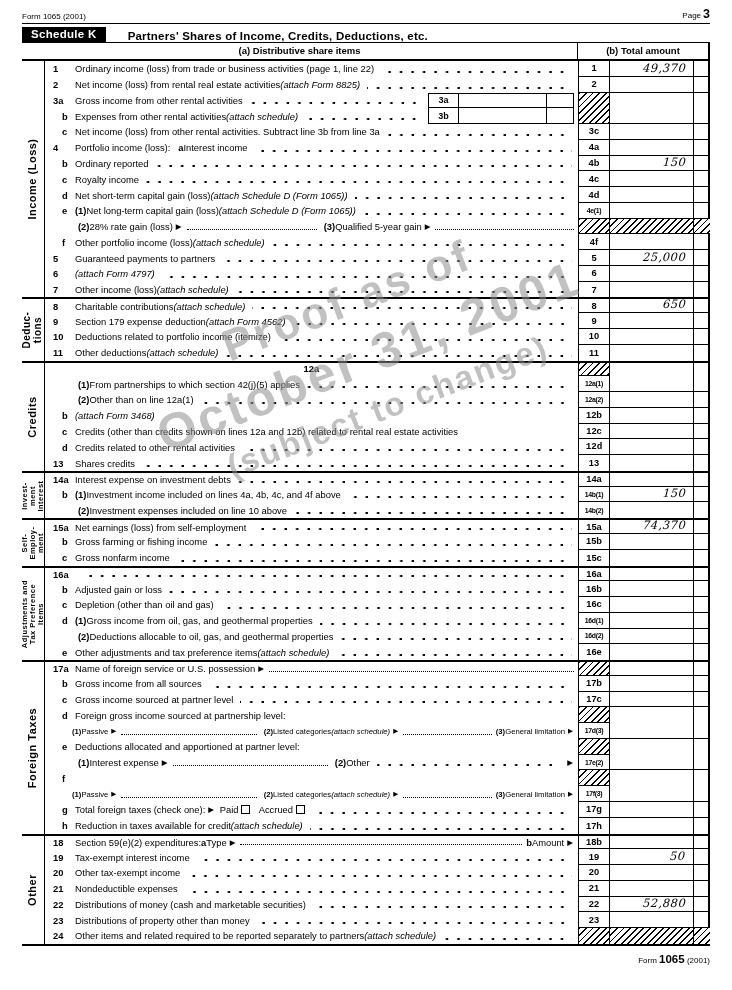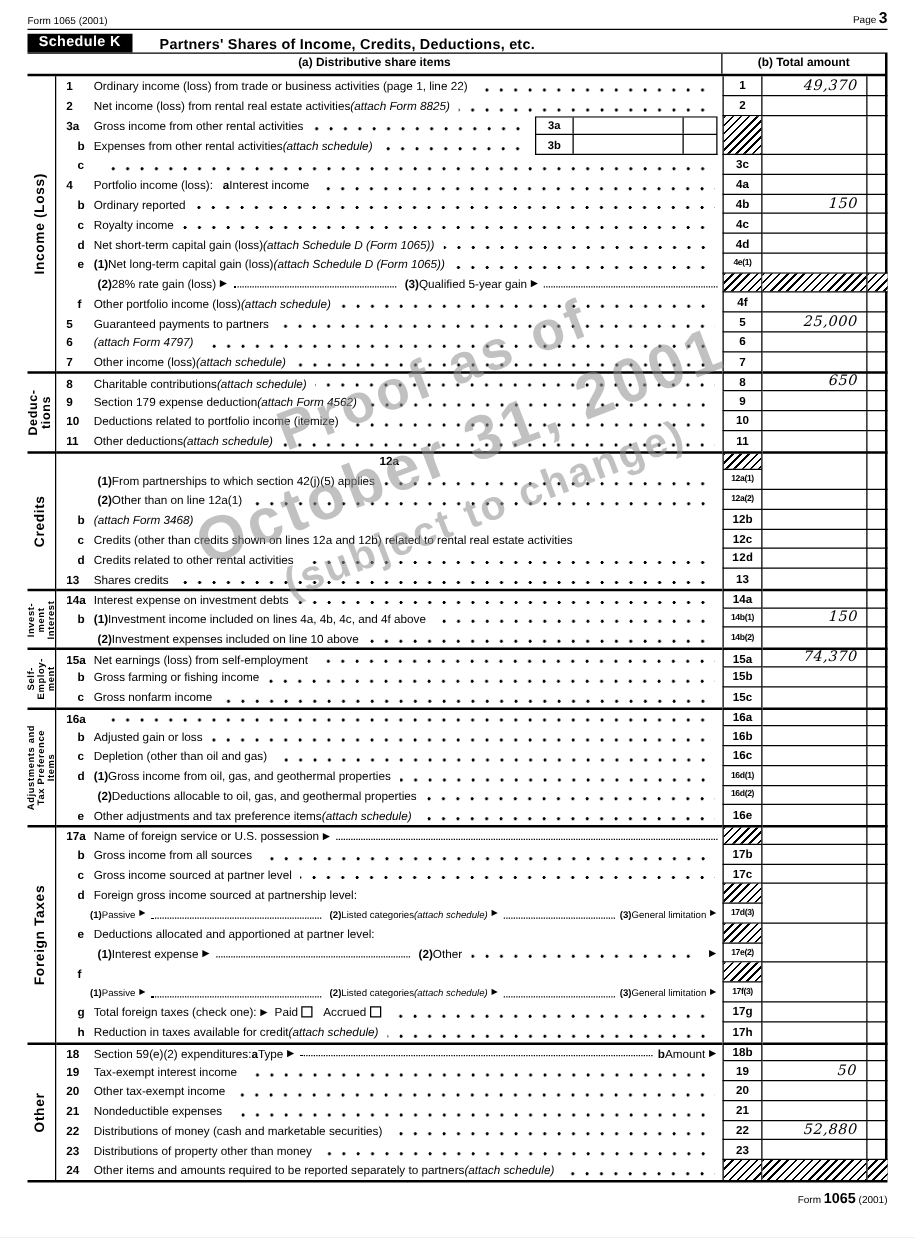--- a/index.html
+++ b/index.html
@@ -149,20 +149,21 @@
           <span class="tx it">(attach schedule)</span>
           <span class="leader"></span>
           <span class="ibox ib2">
             <span class="ibl">3b</span>
             <span class="ibv"></span>
             <span class="ibc"></span>
           </span>
         </div>
         <div class="cm" style="grid-area: 5 / 2;">
           <span class="num l1">c</span>
+          <span class="tx">Net income (loss) from other rental activities. Subtract line 3b from line 3a</span>
           <span class="leader"></span>
         </div>
         <div class="nb" style="grid-area: 5 / 3;">3c</div>
         <div class="ac" style="grid-area: 5 / 4;"></div>
         <div class="cc" style="grid-area: 5 / 5;"></div>
         <div class="cm" style="grid-area: 6 / 2;">
           <span class="num l0">4</span>
           <span class="tx">Portfolio income (loss):&nbsp;&nbsp;&nbsp;</span>
           <span class="tx b">a </span>
           <span class="tx">Interest income</span>
@@ -651,21 +652,21 @@
         <div class="cm" style="grid-area: 55 / 2;">
           <span class="num l0">23</span>
           <span class="tx">Distributions of property other than money</span>
           <span class="leader"></span>
         </div>
         <div class="nb" style="grid-area: 55 / 3;">23</div>
         <div class="ac" style="grid-area: 55 / 4;"></div>
         <div class="cc" style="grid-area: 55 / 5;"></div>
         <div class="cm" style="grid-area: 56 / 2; justify-content: flex-end;">
           <span class="num l0">24</span>
-          <span class="tx">Other items and amounts required to be reported separately to partners </span>
+          <span class="tx">Other items and related required to be reported separately to partners </span>
           <span class="tx it">(attach schedule)</span>
           <span class="leader"></span>
         </div>
         <div class="nb hatch nob" style="grid-area: 56 / 3;"></div>
         <div class="ac hatch nob" style="grid-area: 56 / 4;"></div>
         <div class="cc hatch nob" style="grid-area: 56 / 5;"></div>
       </div>
   </div>
 
   <div class="footer">

